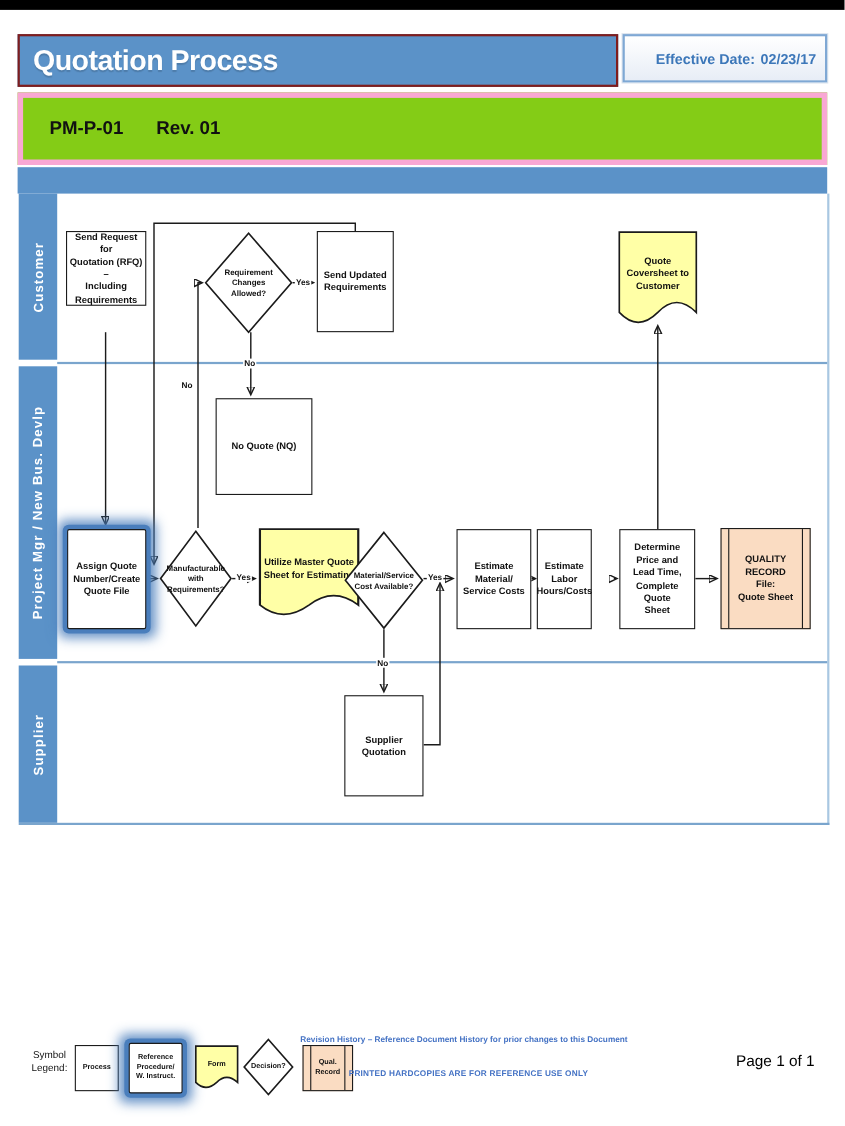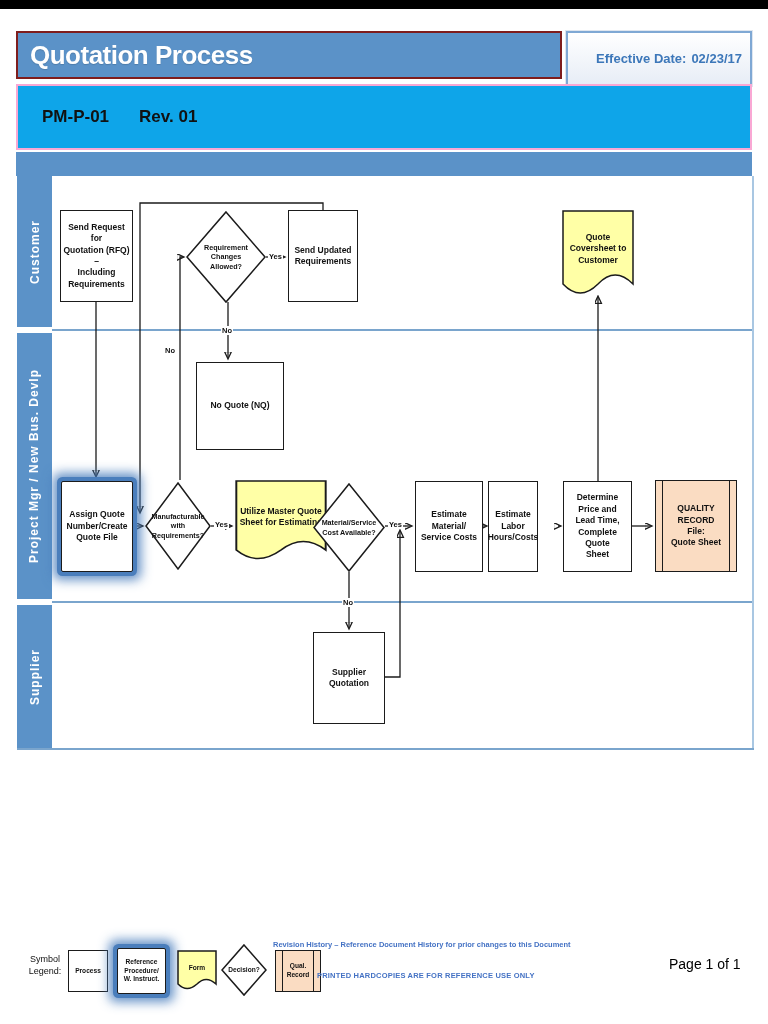--- a/index.html
+++ b/index.html
@@ -15,29 +15,29 @@
   .titlebar {
     position:absolute; left:16px; top:31px; width:546px; height:48px;
     background:#5b92c8; border:2px solid #7f1d1d;
     display:flex; align-items:center; padding-left:12px;
   }
   .titlebar span {
     color:#fff; font-size:26px; font-weight:bold; letter-spacing:-0.5px;
     text-shadow:0 1px 1px rgba(0,0,0,.15);
   }
   .effdate {
-    position:absolute; left:566px; top:31px; width:186px; height:55px;
+    position:absolute; left:566px; top:31px; width:186px; height:44px;
     background:linear-gradient(#ffffff, #e7edf6); border:2px solid #7fa8d4;
     box-shadow:0 0 0 1px #dfe6ef;
     display:flex; align-items:center; justify-content:flex-end; gap:5px;
     padding-right:8px; color:#3c77b9; font-size:13px; font-weight:bold;
   }
   .docheader {
     position:absolute; left:16px; top:84px; width:736px; height:66px;
-    background:#0ea5e9; border:2px solid #f9a8d4;
+    background:#84cc16; border:5px solid #f9a8d4;
     display:flex; align-items:center; padding-left:24px; gap:30px;
     color:#111; font-size:17px; font-weight:bold;
   }
   .blueband { position:absolute; left:16px; top:152px; width:736px; height:24px; background:#5b92c8; }
 
   
   .flow-right-border { position:absolute; left:752px; top:176px; width:2px; height:574px; background:#a9c7e2; }
   .flow-bottom-border { position:absolute; left:17px; top:748px; width:737px; height:2px; background:#7aa5cd; }
   .lane-cell { position:absolute; left:17px; width:35px; background:#5b92c8;
     display:flex; align-items:center; justify-content:center; }
@@ -136,21 +136,21 @@
     <path d="M305,526 L310,526" marker-end="url(#arr)"></path>
     <path d="M385,526 L411,526" marker-end="url(#arr)"></path>
     <path d="M483,526 L486,526" marker-end="url(#arr)"></path>
     <path d="M558,526 L560,526" marker-end="url(#arr)"></path>
     <path d="M632,526 L651,526" marker-end="url(#arr)"></path>
     <path d="M598,481 L598,297" marker-end="url(#arr)"></path>
     <path d="M349,572 L349,628" marker-end="url(#arr)"></path>
     <path d="M385,677 L400,677 L400,531" marker-end="url(#arr)"></path>
   </svg>
 
-  <div class="node box" style="left:60px; top:210px; width:73px; height:92px;">
+  <div class="node box" style="left:60px; top:210px; width:73px; height:68px;">
     <span class="ntext">Send Request for
 Quotation (RFQ) –
 Including
 Requirements</span>
   </div>
   <div class="node shape diamond" style="left:186px; top:211px; width:80px; height:92px;">
     <svg viewBox="0 0 80 92" preserveAspectRatio="none">
         <polygon points="40,1 79,46 40,91 1,46"></polygon>
       </svg>
     <span class="ntext">Requirement

